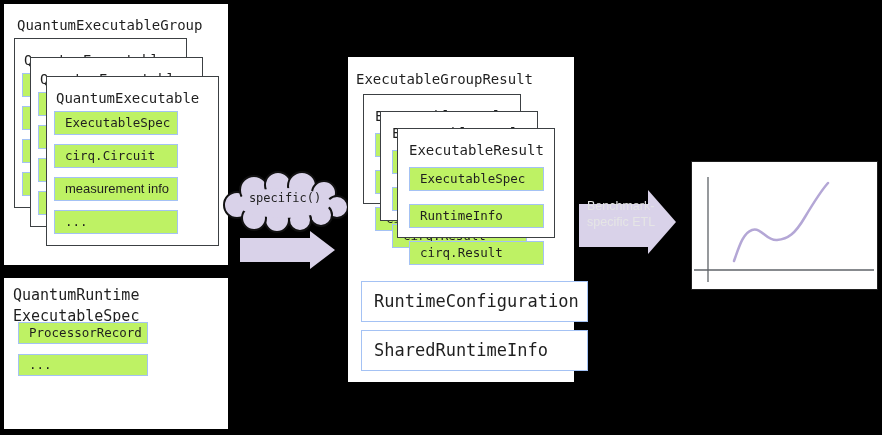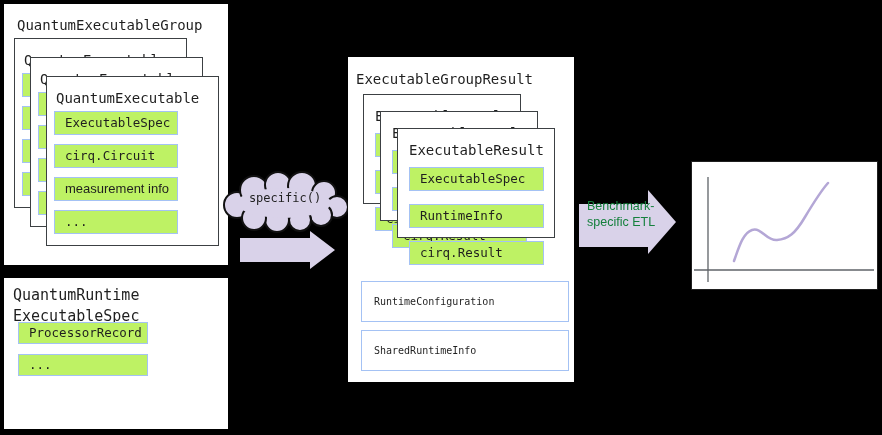--- a/index.html
+++ b/index.html
@@ -33,35 +33,35 @@
 
   
   .cloud-wrap{position:absolute;left:218px;top:170px;width:134px;height:64px;}
   .cloud-label{position:absolute;left:0;top:21px;width:100%;text-align:center;
                font-size:12px;line-height:14px;}
   .big-arrow{position:absolute;}
   .execute-arrow{left:240px;top:231px;}
   .etl-arrow{left:579px;top:188px;}
   .etl-label{position:absolute;left:587px;top:198px;width:90px;
              font-family:"Liberation Sans",sans-serif;font-size:12.5px;line-height:16px;
-             color:#15803d;}
+             color:#e5e5e5;}
 
   
   .result-group{left:348px;top:57px;width:226px;height:325px;}
   .result-group .panel-title{padding:13px 0 0 8px;}
   .er-card{width:158px;height:110px;}
   .er-card .card-title{padding:12px 0 0 11px;}
   .er-card .card-items{left:11px;top:38px;}
   .er-card .item-box{width:135px;margin-bottom:13px;}
   .er-card-1{left:15px;top:37px;}
   .er-card-2{left:32px;top:54px;}
   .er-card-3{left:49px;top:71px;}
-  .wide-box{position:absolute;left:13px;width:208px;height:41px;line-height:39px;
+  .wide-box{position:absolute;left:13px;width:227px;height:41px;line-height:39px;
             box-sizing:border-box;border:1px solid #a4c2f4;background:#fff;
-            font-size:10px;padding-left:12px;white-space:nowrap;}
+            font-size:17px;padding-left:12px;white-space:nowrap;}
   .wide-box-1{top:224px;}
   .wide-box-2{top:273px;}
 
   
   .chart-box{left:691px;top:161px;width:187px;height:129px;border:1px solid #1f1f1f;
              box-sizing:border-box;}
 </style>
 </head>
 <body>
 

